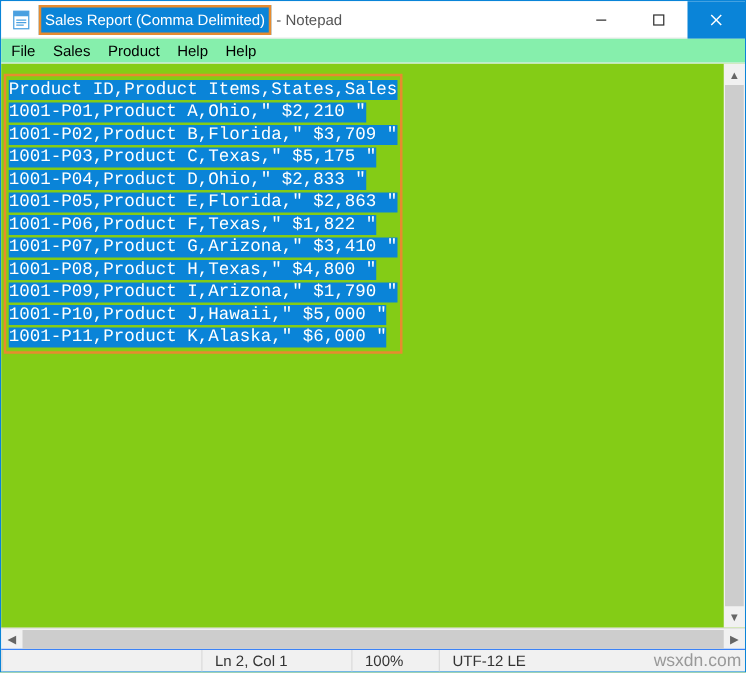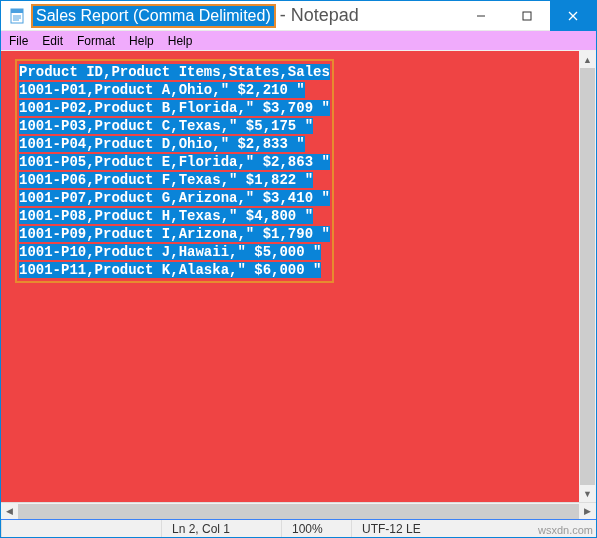--- a/index.html
+++ b/index.html
@@ -35,26 +35,26 @@
   }
   .titlebar-icon svg { display: block; }
   .title-highlight {
     border: 2px solid #e78b2f;
     padding: 0 3px;
     height: 24px;
     display: flex;
     align-items: center;
     background: #0a84d8;
     color: #fff;
-    font-size: 16px;
+    font-size: 12px;
   }
   .title-suffix {
     color: #555;
     margin-left: 4px;
-    font-size: 18px;
+    font-size: 12px;
   }
   .title-spacer { flex: 1; }
   .win-controls { display: flex; height: 30px; }
   .win-btn {
     width: 46px;
     display: flex;
     align-items: center;
     justify-content: center;
     color: #333;
     font-size: 12px;
@@ -62,36 +62,35 @@
   .win-btn.close {
     background: #0a84d8;
     color: #fff;
   }
   .menubar {
     height: 20px;
     display: flex;
     align-items: center;
     gap: 14px;
     padding: 0 8px;
-    background: #f0abfc;
+    background: #86efac;
     color: #000;
     font-size: 12px;
     border-bottom: 1px solid #f0f0f0;
   }
   .editor-area {
     flex: 1;
     position: relative;
-    padding: 8px 6px 6px 14px;
+    padding: 8px 6px 6px 2px;
     font-family: Consolas, "Courier New", monospace;
     font-size: 14px;
     line-height: 18px;
     overflow: auto;
     color: #000;
-    background: #ef4444;
-    font-weight: bold;
+    background: #84cc16;
   }
   .selection-box {
     border: 2px solid #e78b2f;
     padding: 2px;
     display: inline-block;
   }
   .sel-line {
     display: block;
   }
   .sel-text {
@@ -140,21 +139,21 @@
   }
   .status-spacer { width: 160px; }
   .status-pos { width: 120px; }
   .status-zoom { width: 70px; }
   .status-eol { width: 120px; }
   .status-enc { flex: 1; justify-content: flex-start; }
   .watermark {
     position: absolute;
     right: 4px;
     bottom: 2px;
-    font-size: 11px;
+    font-size: 14px;
     color: #999;
     pointer-events: none;
   }
   .vscroll {
     position: absolute;
     right: 0;
     top: 0;
     bottom: 0;
     width: 17px;
     background: #f1f1f1;
@@ -213,22 +212,22 @@
         <svg width="10" height="10" viewBox="0 0 10 10">
             <line x1="1" y1="1" x2="9" y2="9" stroke="#fff" stroke-width="1.2"></line>
             <line x1="9" y1="1" x2="1" y2="9" stroke="#fff" stroke-width="1.2"></line>
           </svg>
       </div>
     </div>
   </div>
 
   <div class="menubar">
     <span>File</span>
-    <span>Edit</span>
-    <span>Format</span>
+    <span>Sales</span>
+    <span>Product</span>
     <span>Help</span>
     <span>Help</span>
   </div>
 
   <div class="editor-wrap">
     <div class="editor-area">
       <div class="selection-box">
         <span class="sel-line"><span class="sel-text">Product ID,Product Items,States,Sales</span></span>
         <span class="sel-line"><span class="sel-text">1001-P01,Product A,Ohio," $2,210 "</span></span>
         <span class="sel-line"><span class="sel-text">1001-P02,Product B,Florida," $3,709 "</span></span>

